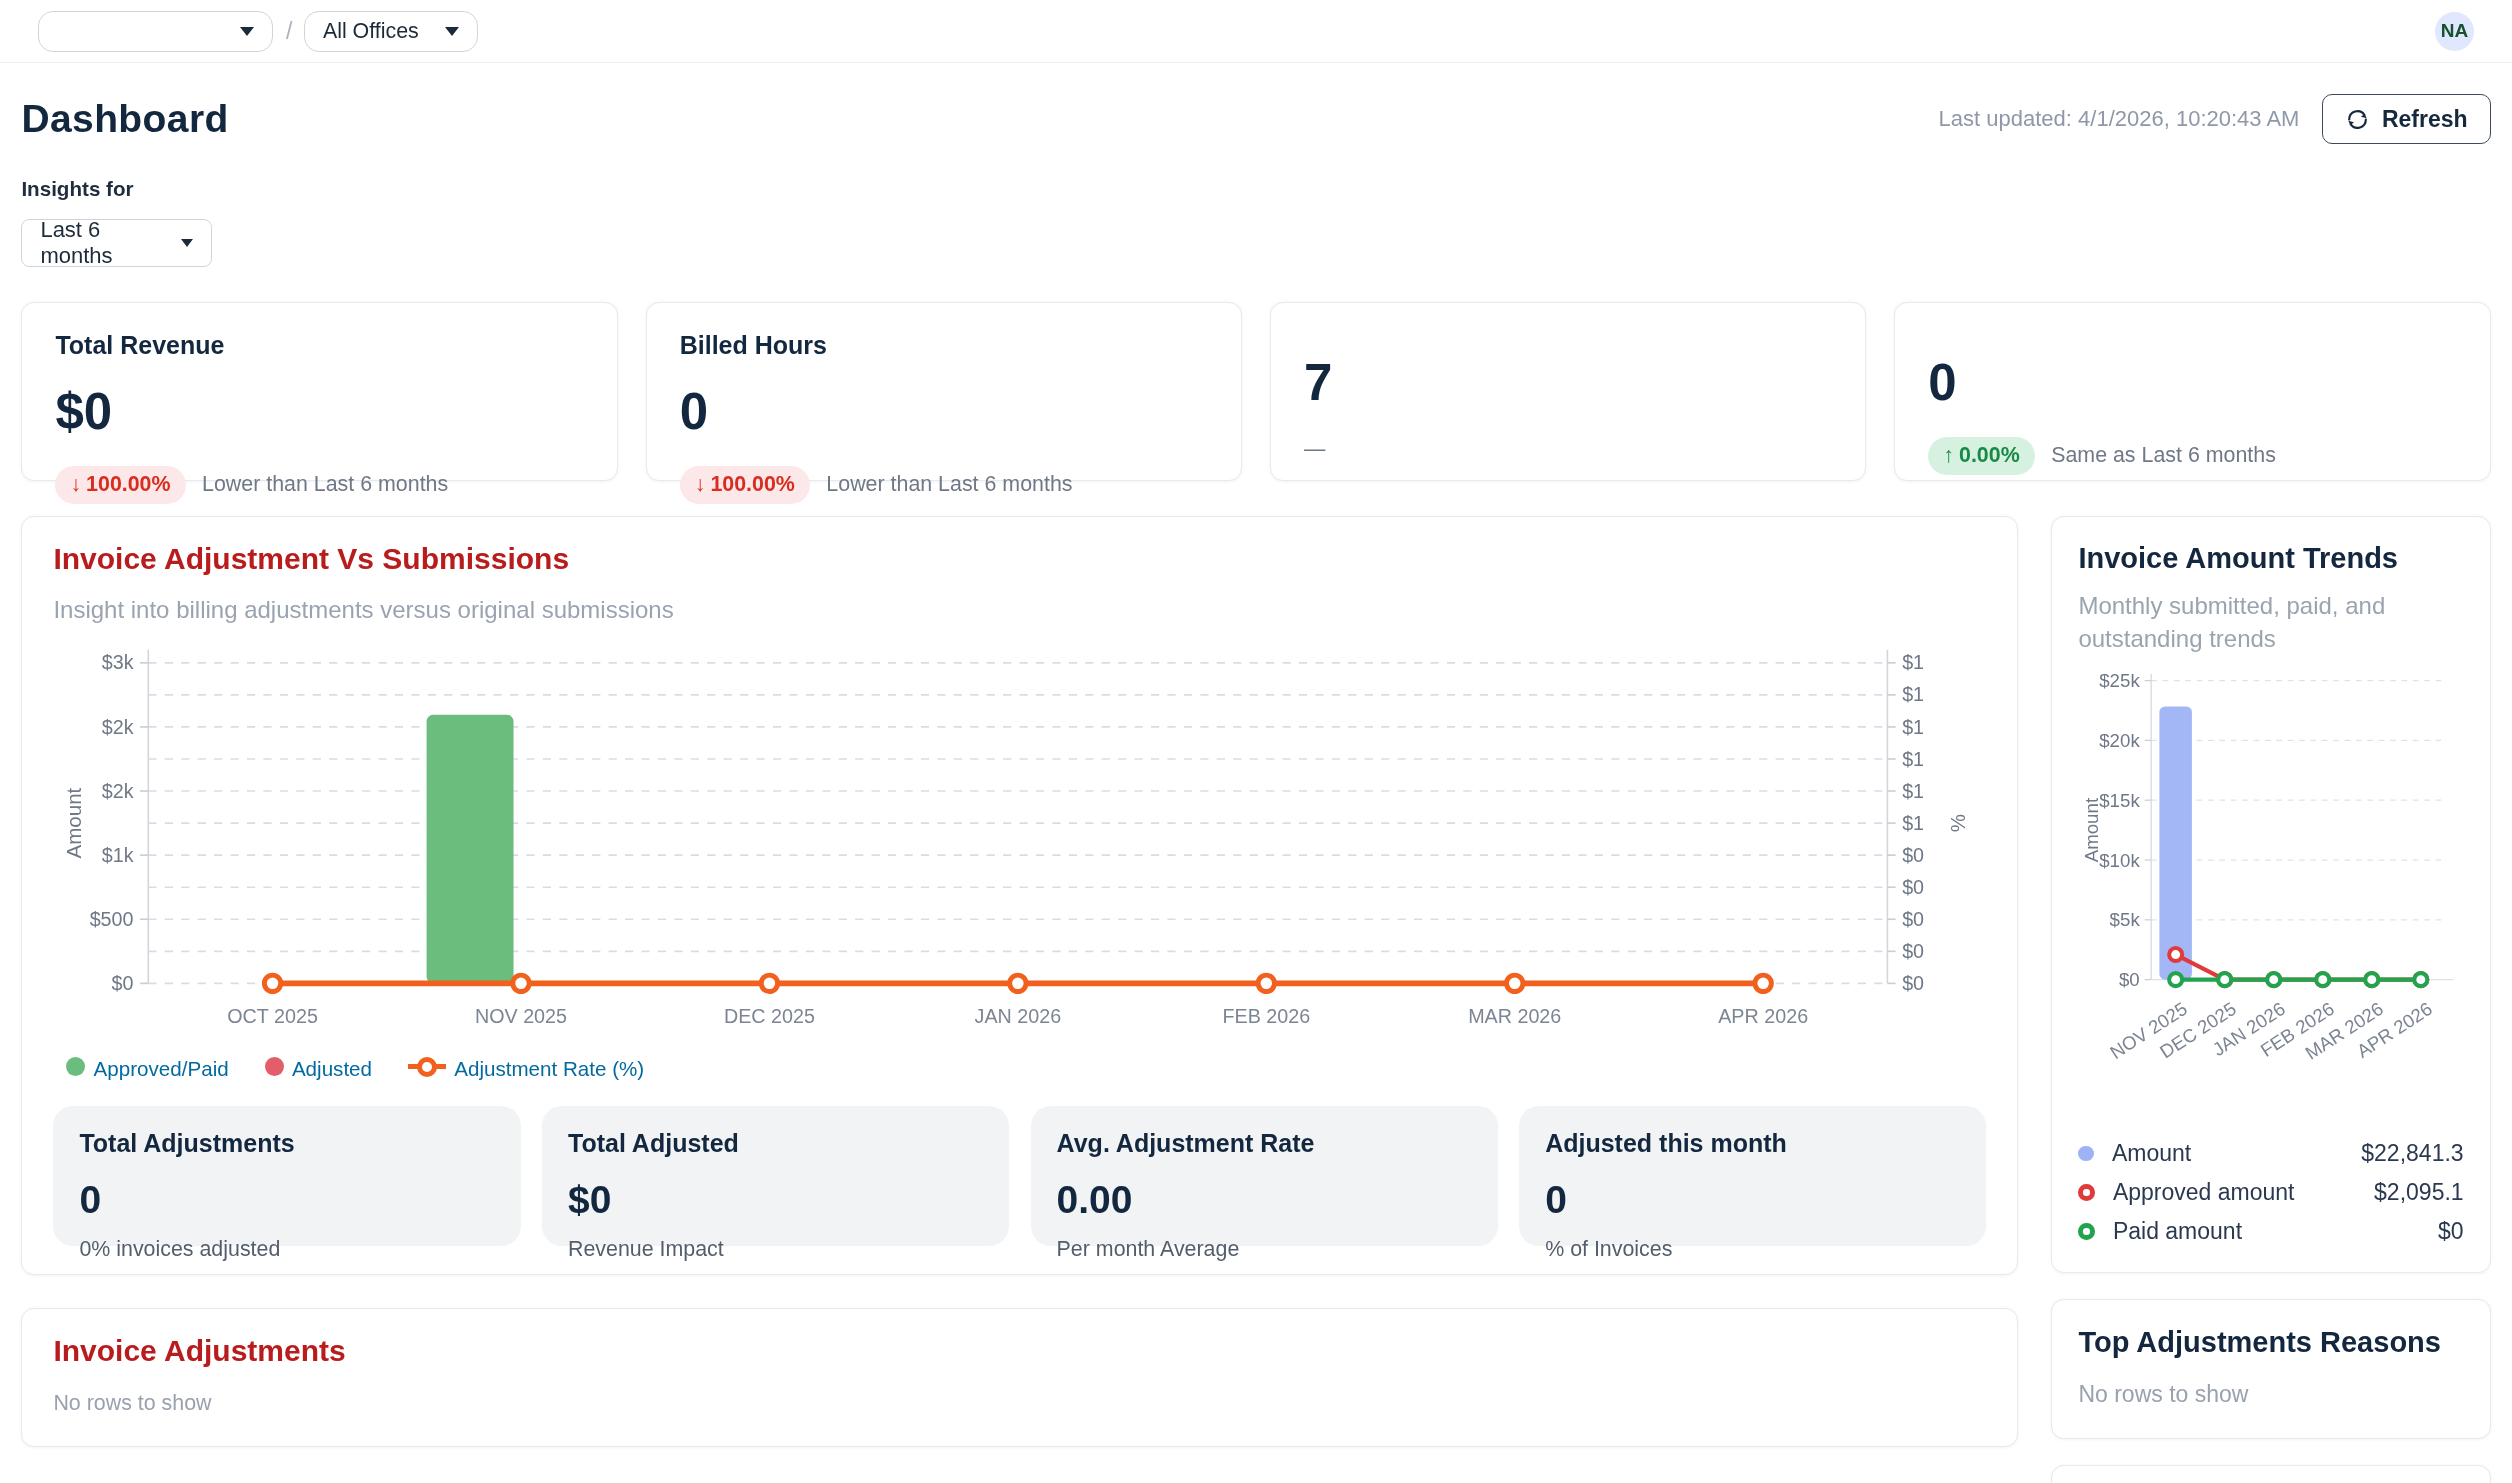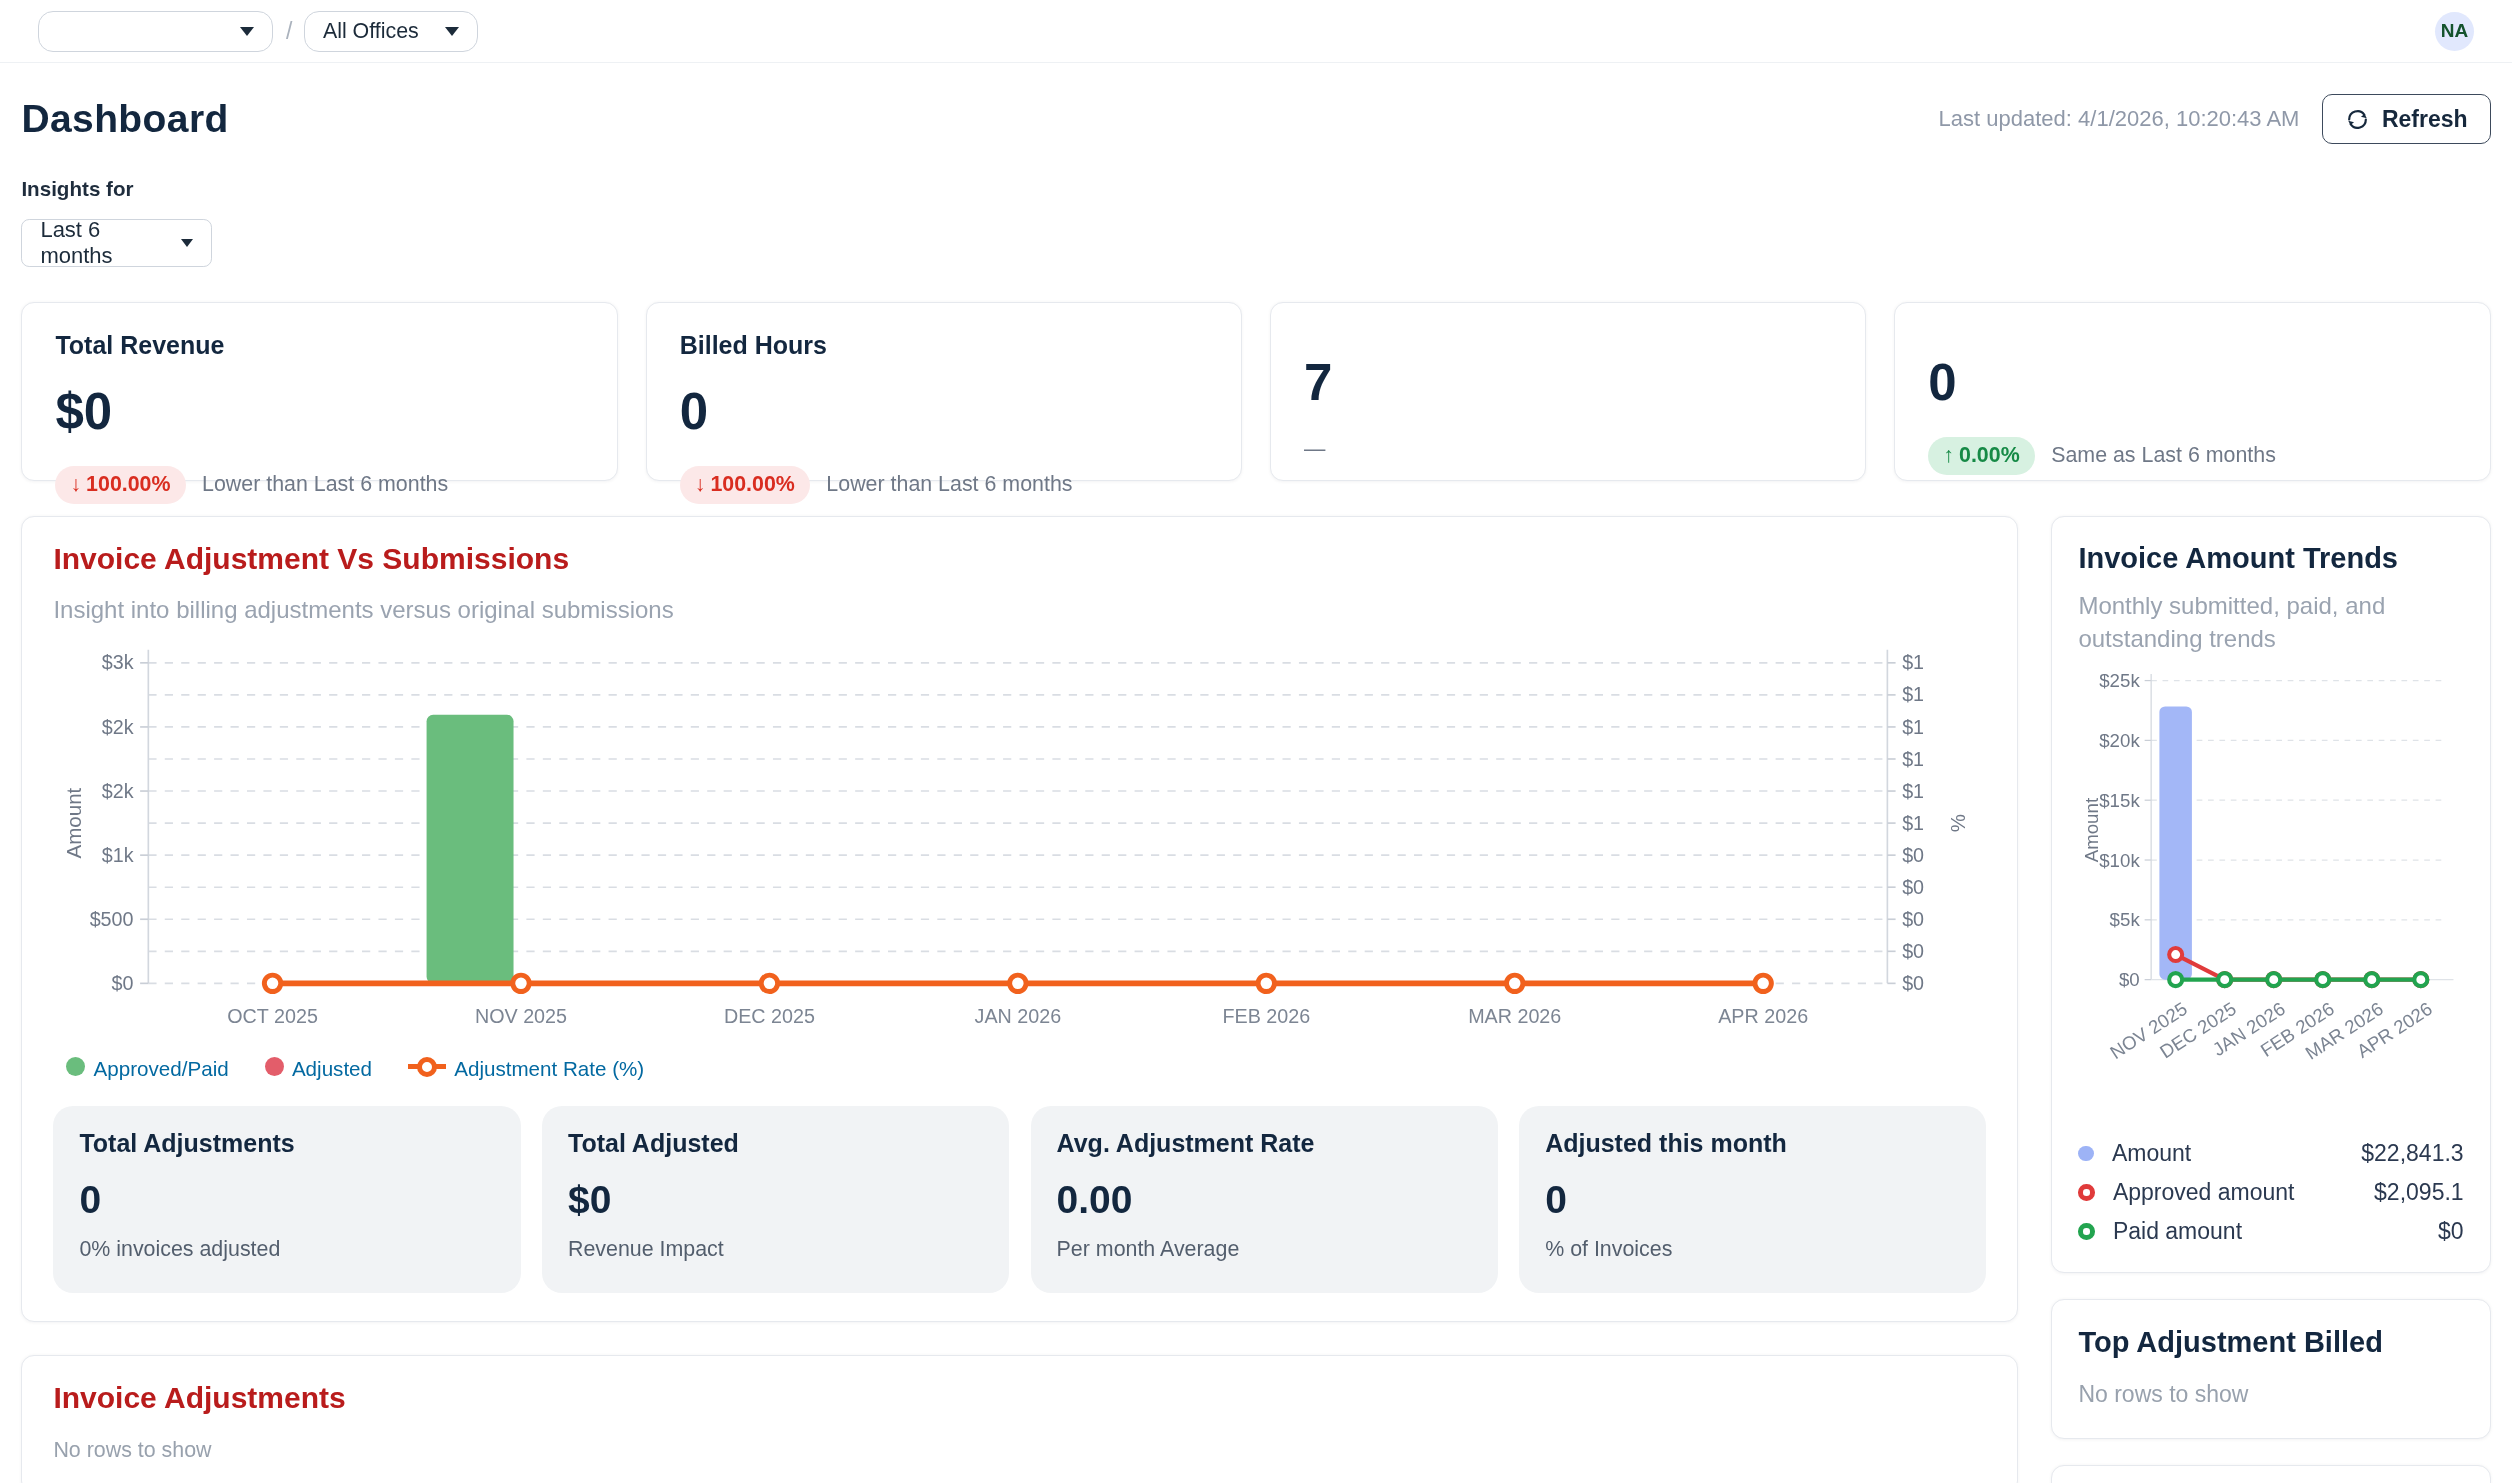--- a/index.html
+++ b/index.html
@@ -62,21 +62,21 @@
   .chart-wrap { margin-top:8.2px; }
   .legend-row { display:flex; align-items:center; gap:36px; margin-top:3.3px; padding-left:13px; }
   .legend-item { display:flex; gap:8.2px; font-size:20.6px; color:#0369a1; cursor:pointer; }
   .legend-dot { width:19px; height:19px; border-radius:50%; }
   .legend-ringline { position:relative; width:38px; height:20px; }
   .legend-ringline .l-line { position:absolute; left:0; right:0; top:7.4px; height:5px; background:#f1611d; }
   .legend-ringline .l-ring { position:absolute; left:9px; top:0; width:20px; height:20px;
     border:5px solid #f1611d; border-radius:50%; background:#fff; }
 
   .stats-row { display:grid; grid-template-columns:repeat(4,1fr); gap:21.4px; margin-top:25px; }
-  .stat-box { background:#f1f3f5; border-radius:20px; padding:23px 26px; height:187px; }
+  .stat-box { background:#f1f3f5; border-radius:20px; padding:23px 26px; height:140px; }
   .stat-title { font-size:25px; font-weight:bold; color:#13273f; }
   .stat-value { font-size:39px; font-weight:bold; color:#13273f; margin-top:20px; }
   .stat-note { font-size:21.4px; color:#535e6d; margin-top:15px; }
 
   .simple-card { margin-top:33px; padding:25px 31px 30px; }
   .empty-text { font-size:21.4px; color:#98a1ad; margin-top:23px; }
 
   
   .trends-card { padding:25px 26px 21.4px; }
   .trends-title { font-size:29px; font-weight:bold; color:#13273f; }
@@ -359,21 +359,21 @@
             </div>
             <div class="trend-legend-row">
               <span class="tl-marker tl-ring" style="border-color: rgb(34, 164, 79);"></span>
               <span>Paid amount</span>
               <span class="tl-value">$0</span>
             </div>
           </div>
       </div>
 
       <div class="card side-card">
-        <div class="side-title">Top Adjustment Billed</div>
+        <div class="side-title">Top Adjustments Reasons</div>
         <div class="side-empty">No rows to show</div>
       </div>
 
       <div class="card side-card">
         
         
       </div>
     </div>
 
   </div>

